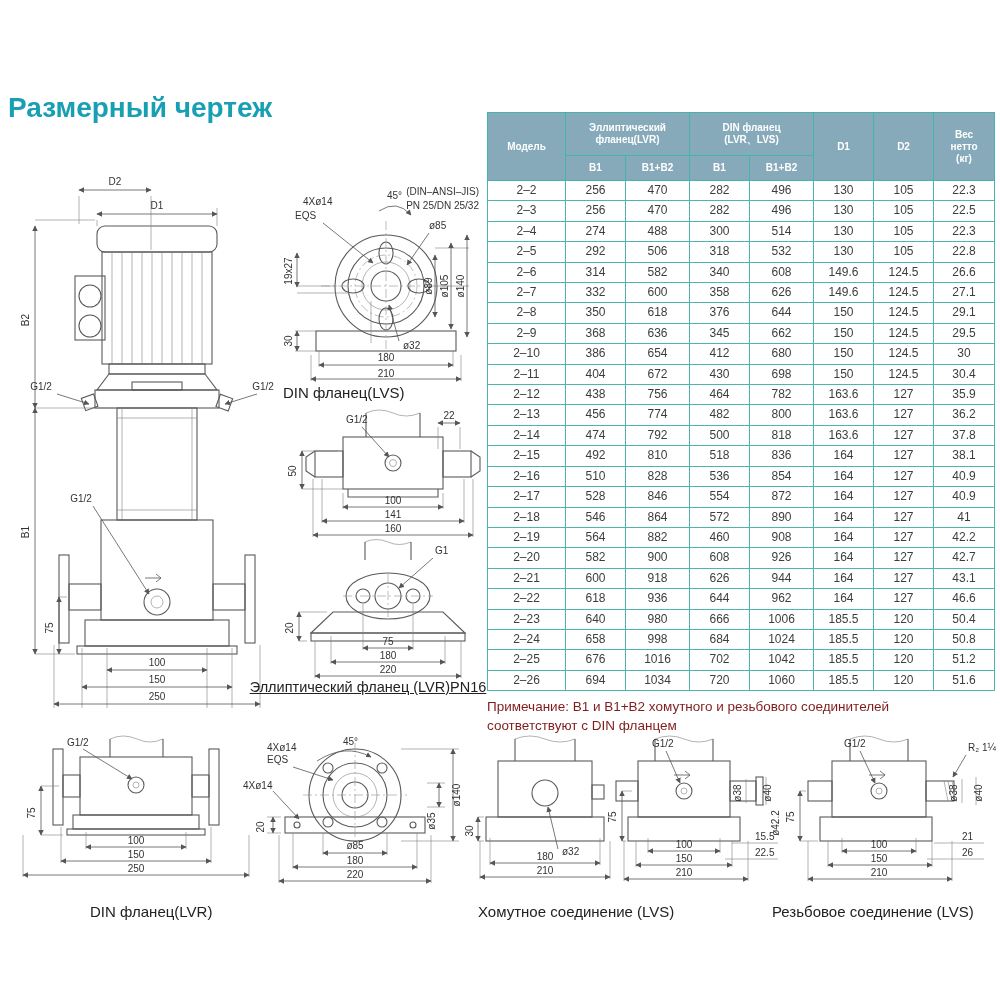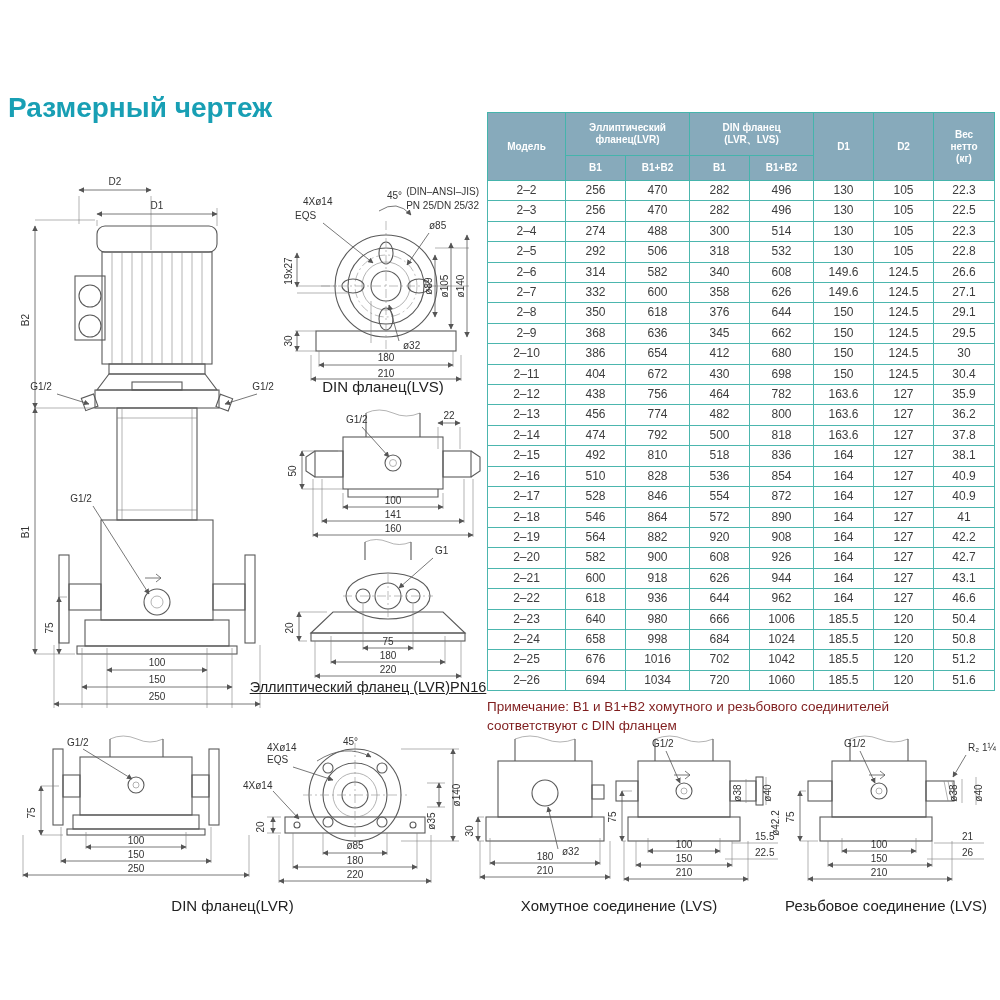--- a/index.html
+++ b/index.html
@@ -10,21 +10,21 @@
   
   table.spec{position:absolute;left:487px;top:112px;width:507px;border-collapse:collapse;table-layout:fixed;}
   table.spec th{background:#87aabb;color:#fff;font-size:10px;font-weight:bold;
        border:1px solid #45b4ac;padding:1px 2px;line-height:1.2;}
   table.spec thead tr:first-child th{height:40px;}
   table.spec thead tr:last-child th{height:22px;}
   table.spec td{border:1px solid #4cb6ae;font-size:12px;color:#3d3d3d;text-align:center;
        padding:0;height:19.4px;line-height:19.4px;white-space:nowrap;}
   .note{position:absolute;left:487px;top:698px;width:505px;font-size:13.5px;color:#7f1d1d;line-height:1.38;}
 
-  .cap{position:absolute;text-align:center;font-size:15px;color:#222;}
+  .cap{position:absolute;font-size:15px;color:#222;margin-top:6px;}
   .cap2{position:absolute;text-align:center;font-size:14.5px;color:#222;line-height:1.55;text-decoration:underline;}
 
   
   svg{position:absolute;overflow:visible;}
   svg text{font-family:"Liberation Sans",sans-serif;font-size:10px;fill:#333;}
   .ln{stroke:#5a5a5a;stroke-width:1.1;fill:none;}
   .tn{stroke:#808080;stroke-width:0.6;fill:none;}
   .dm{stroke:#555;stroke-width:0.8;fill:none;}
   .cl{stroke:#909090;stroke-width:0.6;stroke-dasharray:9 3 2 3;fill:none;}
 </style>
@@ -243,21 +243,21 @@
         <td>572</td>
         <td>890</td>
         <td>164</td>
         <td>127</td>
         <td>41</td>
       </tr>
       <tr>
         <td>2–19</td>
         <td>564</td>
         <td>882</td>
-        <td>920</td>
+        <td>460</td>
         <td>908</td>
         <td>164</td>
         <td>127</td>
         <td>42.2</td>
       </tr>
       <tr>
         <td>2–20</td>
         <td>582</td>
         <td>900</td>
         <td>608</td>

